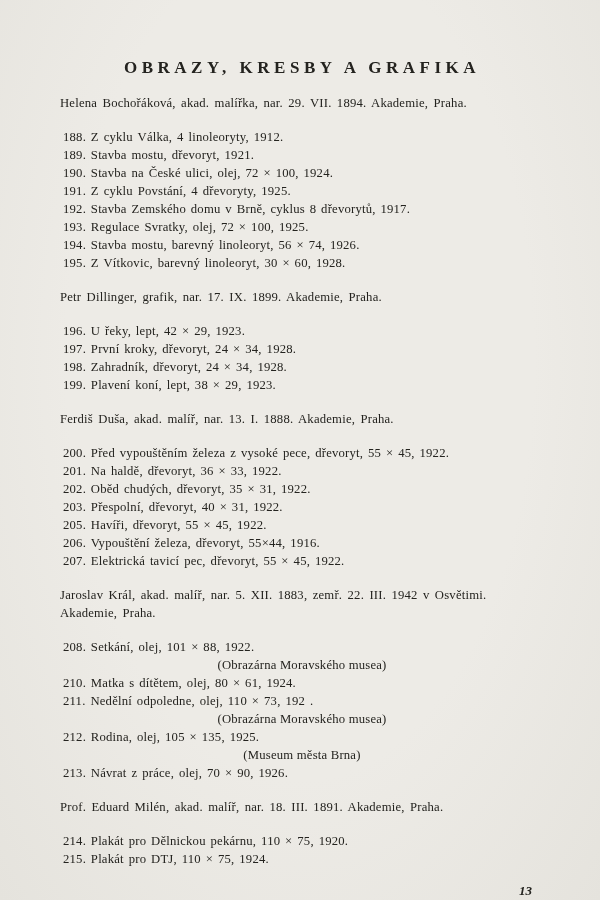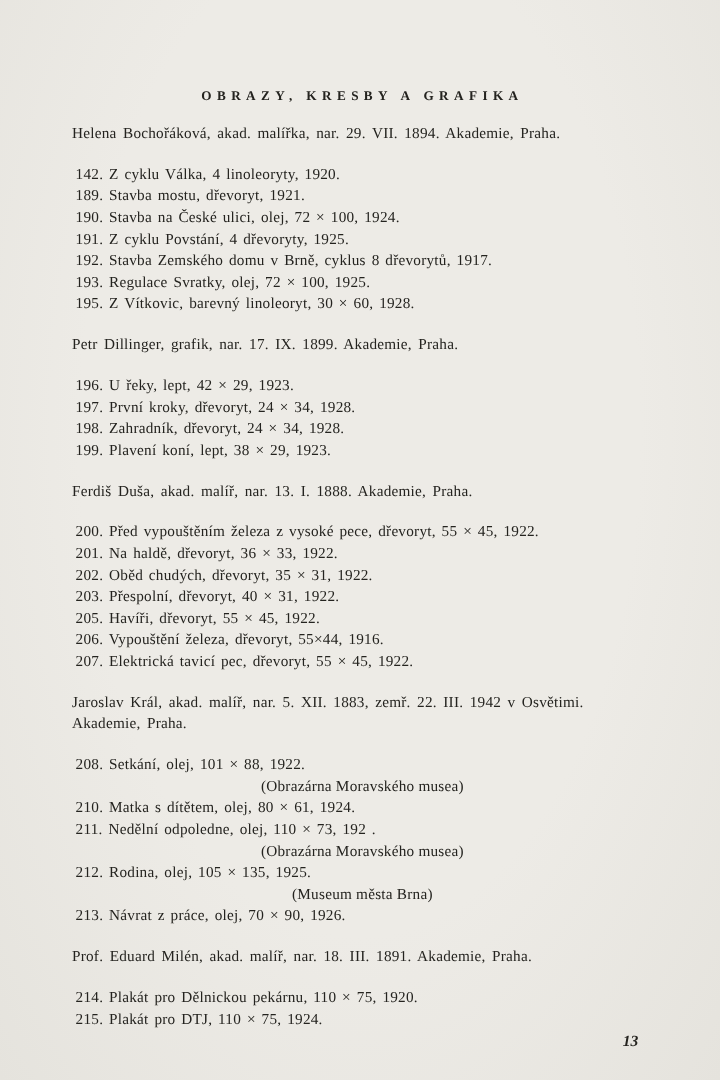--- a/index.html
+++ b/index.html
@@ -12,24 +12,24 @@
   .page {
     position: relative;
     width: 600px; height: 900px;
     box-sizing: border-box;
     padding: 58px 40px 0 44px;
     color: #24231f;
     background: radial-gradient(ellipse at 50% 40%, #edebe6 55%, #e5e3dd 100%);
   }
   .title {
     text-align: center;
-    font-size: 11px;
+    font-size: 17px;
     font-weight: bold;
     letter-spacing: 4.5px;
-    margin: 16px 0 14px 0;
+    margin: 0 0 14px 0;
     white-space: nowrap;
   }
   .section { margin-top: 11px; }
   .artist-header {
     margin: 16px;
     font-size: 12.7px;
     line-height: 18px;
     letter-spacing: 0.2px;
     word-spacing: 2px;
   }
@@ -41,42 +41,43 @@
     word-spacing: 1.5px;
   }
   .entry-note {
     margin: 0;
     font-size: 12.7px;
     line-height: 18px;
     text-align: center;
     letter-spacing: 0.2px;
   }
   .page-number {
-    margin-top: 2px;
+    margin-top: 15px;
     text-align: right;
     padding-right: 28px;
     font-size: 13px;
     font-style: italic;
     font-weight: bold;
   }
 </style>
 </head>
 <body>
 
 <div class="page">
   <h1 class="title">OBRAZY, KRESBY A GRAFIKA</h1>
   <div>
       <div class="section">
         <p class="artist-header">Helena Bochořáková, akad. malířka, nar. 29. VII. 1894. Akademie, Praha.</p>
-        <p class="entry">142. Z cyklu Válka, 4 linoleoryty, 1920.</p>
+        <p class="entry">188. Z cyklu Válka, 4 linoleoryty, 1912.</p>
         <p class="entry">189. Stavba mostu, dřevoryt, 1921.</p>
         <p class="entry">190. Stavba na České ulici, olej, 72 × 100, 1924.</p>
         <p class="entry">191. Z cyklu Povstání, 4 dřevoryty, 1925.</p>
         <p class="entry">192. Stavba Zemského domu v Brně, cyklus 8 dřevorytů, 1917.</p>
         <p class="entry">193. Regulace Svratky, olej, 72 × 100, 1925.</p>
+        <p class="entry">194. Stavba mostu, barevný linoleoryt, 56 × 74, 1926.</p>
         <p class="entry">195. Z Vítkovic, barevný linoleoryt, 30 × 60, 1928.</p>
       </div>
       <div class="section">
         <p class="artist-header">Petr Dillinger, grafik, nar. 17. IX. 1899. Akademie, Praha.</p>
         <p class="entry">196. U řeky, lept, 42 × 29, 1923.</p>
         <p class="entry">197. První kroky, dřevoryt, 24 × 34, 1928.</p>
         <p class="entry">198. Zahradník, dřevoryt, 24 × 34, 1928.</p>
         <p class="entry">199. Plavení koní, lept, 38 × 29, 1923.</p>
       </div>
       <div class="section">

